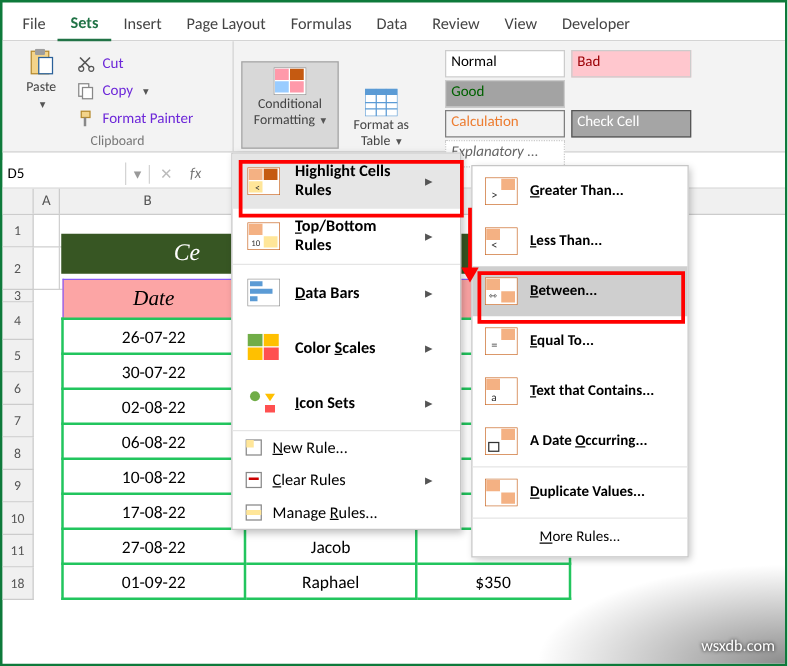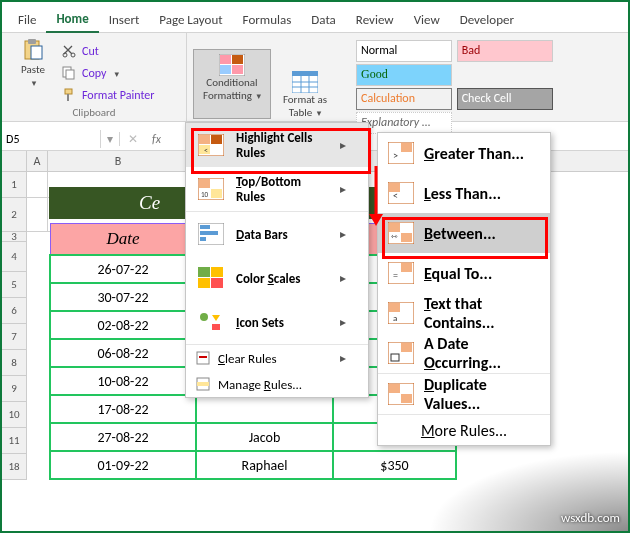--- a/index.html
+++ b/index.html
@@ -101,21 +101,21 @@
     width: 90px;
     height: 20px;
     border: 1px solid #ccc;
     line-height: 18px;
     padding-left: 4px;
     font-size: 12px;
     margin: 1px;
   }
   .sb-normal{background:#fff;color:#000;}
   .sb-bad{background:#ffc7ce;color:#9c0006;}
-  .sb-good{background:#7dd3fc;color:#006100;font-family:Liberation Serif, serif;}
+  .sb-good{background:#a3a3a3;color:#006100;}
   .sb-calc{background:#f2f2f2;color:#ed7d31;border-color:#7f7f7f;}
   .sb-check{background:#a5a5a5;color:#fff;border-color:#555;}
   .sb-expl{background:#fff;color:#666;font-style:italic;border:1px dotted #ccc;}
   .clip-item{font-size:12px;color:#6d28d9;display:flex;align-items:center;gap:6px;height:20px;}
   .clip-ico{width:14px;height:14px;display:inline-block;}
   
   .namebox-row{display:flex;align-items:center;border-bottom:1px solid #d4d4d4;height:22px;background:#fff;}
   .namebox{width:90px;border-right:1px solid #d4d4d4;padding:2px 4px;font-size:12px;}
   .fx{padding:0 6px;color:#777;font-style:italic;font-size:12px;}
   
@@ -142,21 +142,21 @@
   .menu1 .mi .arw{color:#555;}
   .menu1 .mi.small{height:26px;font-size:12px;padding-left:10px;gap:8px;}
   .menu1 .mi.small .ico2{width:14px;height:14px;}
   .menu1 hr{border:none;border-top:1px solid #e5e5e5;margin:0;}
   .ico-box{width:26px;height:22px;flex-shrink:0;}
 
   
   .menu2{position:absolute;left:375px;top:130px;width:172px;background:#fff;border:1px solid #c6c6c6;box-shadow:2px 2px 6px rgba(0,0,0,.25);z-index:21;}
   .menu2 .mi{display:flex;align-items:center;height:40px;padding:0 10px;gap:10px;font-size:12px;}
   .menu2 .mi.hover{background:#cfcfcf;}
-  .menu2 .mi .mt{flex:1;font-size:16px;}
+  .menu2 .mi .mt{flex:1;font-size:12px;}
   .menu2 hr{border:none;border-top:1px solid #e5e5e5;margin:0;}
   .menu2 .more{height:30px;justify-content:center;}
   
   
   .hl{position:absolute;border:3px solid red;z-index:30;pointer-events:none;}
   .hl1{left:189px;top:126px;width:174px;height:40px;}
   .hl2{left:380px;top:215px;width:160px;height:36px;}
   
   .arrpath{position:absolute;z-index:29;pointer-events:none;}
   .shadow{position:absolute;right:0;bottom:0;width:200px;height:80px;background:radial-gradient(ellipse at bottom right, rgba(0,0,0,.45), transparent 70%);pointer-events:none;}
@@ -164,21 +164,21 @@
   .ul{text-decoration:underline;}
   .chev::after{content:"\25BE";font-size:9px;margin-left:2px;color:#555;}
 </style>
 </head>
 <body>
 
 <div class="main-border">
 
   <div class="tabs">
     <div class="tab">File</div>
-    <div class="tab active">Home</div>
+    <div class="tab active">Sets</div>
     <div class="tab">Insert</div>
     <div class="tab">Page Layout</div>
     <div class="tab">Formulas</div>
     <div class="tab">Data</div>
     <div class="tab">Review</div>
     <div class="tab">View</div>
     <div class="tab">Developer</div>
   </div>
 
   <div class="ribbon">
@@ -433,20 +433,27 @@
             <path d="M14 4 L22 4 L18 10 Z" fill="#ffc000"></path>
             <rect x="14" y="13" width="8" height="6" fill="#ff5050"></rect>
           </svg></span>
       <span class="mt"><b><span class="ul">I</span>con Sets</b></span>
       <span class="arw">▸</span>
     </div>
     <hr>
     <div class="mi small">
       <span class="ico2"><svg viewBox="0 0 14 14">
             <rect x="1" y="1" width="12" height="12" fill="#fff" stroke="#888"></rect>
+            <rect x="1" y="1" width="6" height="6" fill="#ffe699"></rect>
+          </svg></span>
+      <span class="mt"><span class="ul">N</span>ew Rule...</span>
+    </div>
+    <div class="mi small">
+      <span class="ico2"><svg viewBox="0 0 14 14">
+            <rect x="1" y="1" width="12" height="12" fill="#fff" stroke="#888"></rect>
             <path d="M3 6 L11 6" stroke="#c00" stroke-width="2"></path>
           </svg></span>
       <span class="mt"><span class="ul">C</span>lear Rules</span>
       <span class="arw">▸</span>
     </div>
     <div class="mi small">
       <span class="ico2"><svg viewBox="0 0 14 14">
             <rect x="1" y="1" width="12" height="12" fill="#fff" stroke="#888"></rect>
             <rect x="1" y="5" width="12" height="4" fill="#ffe699"></rect>
           </svg></span>

